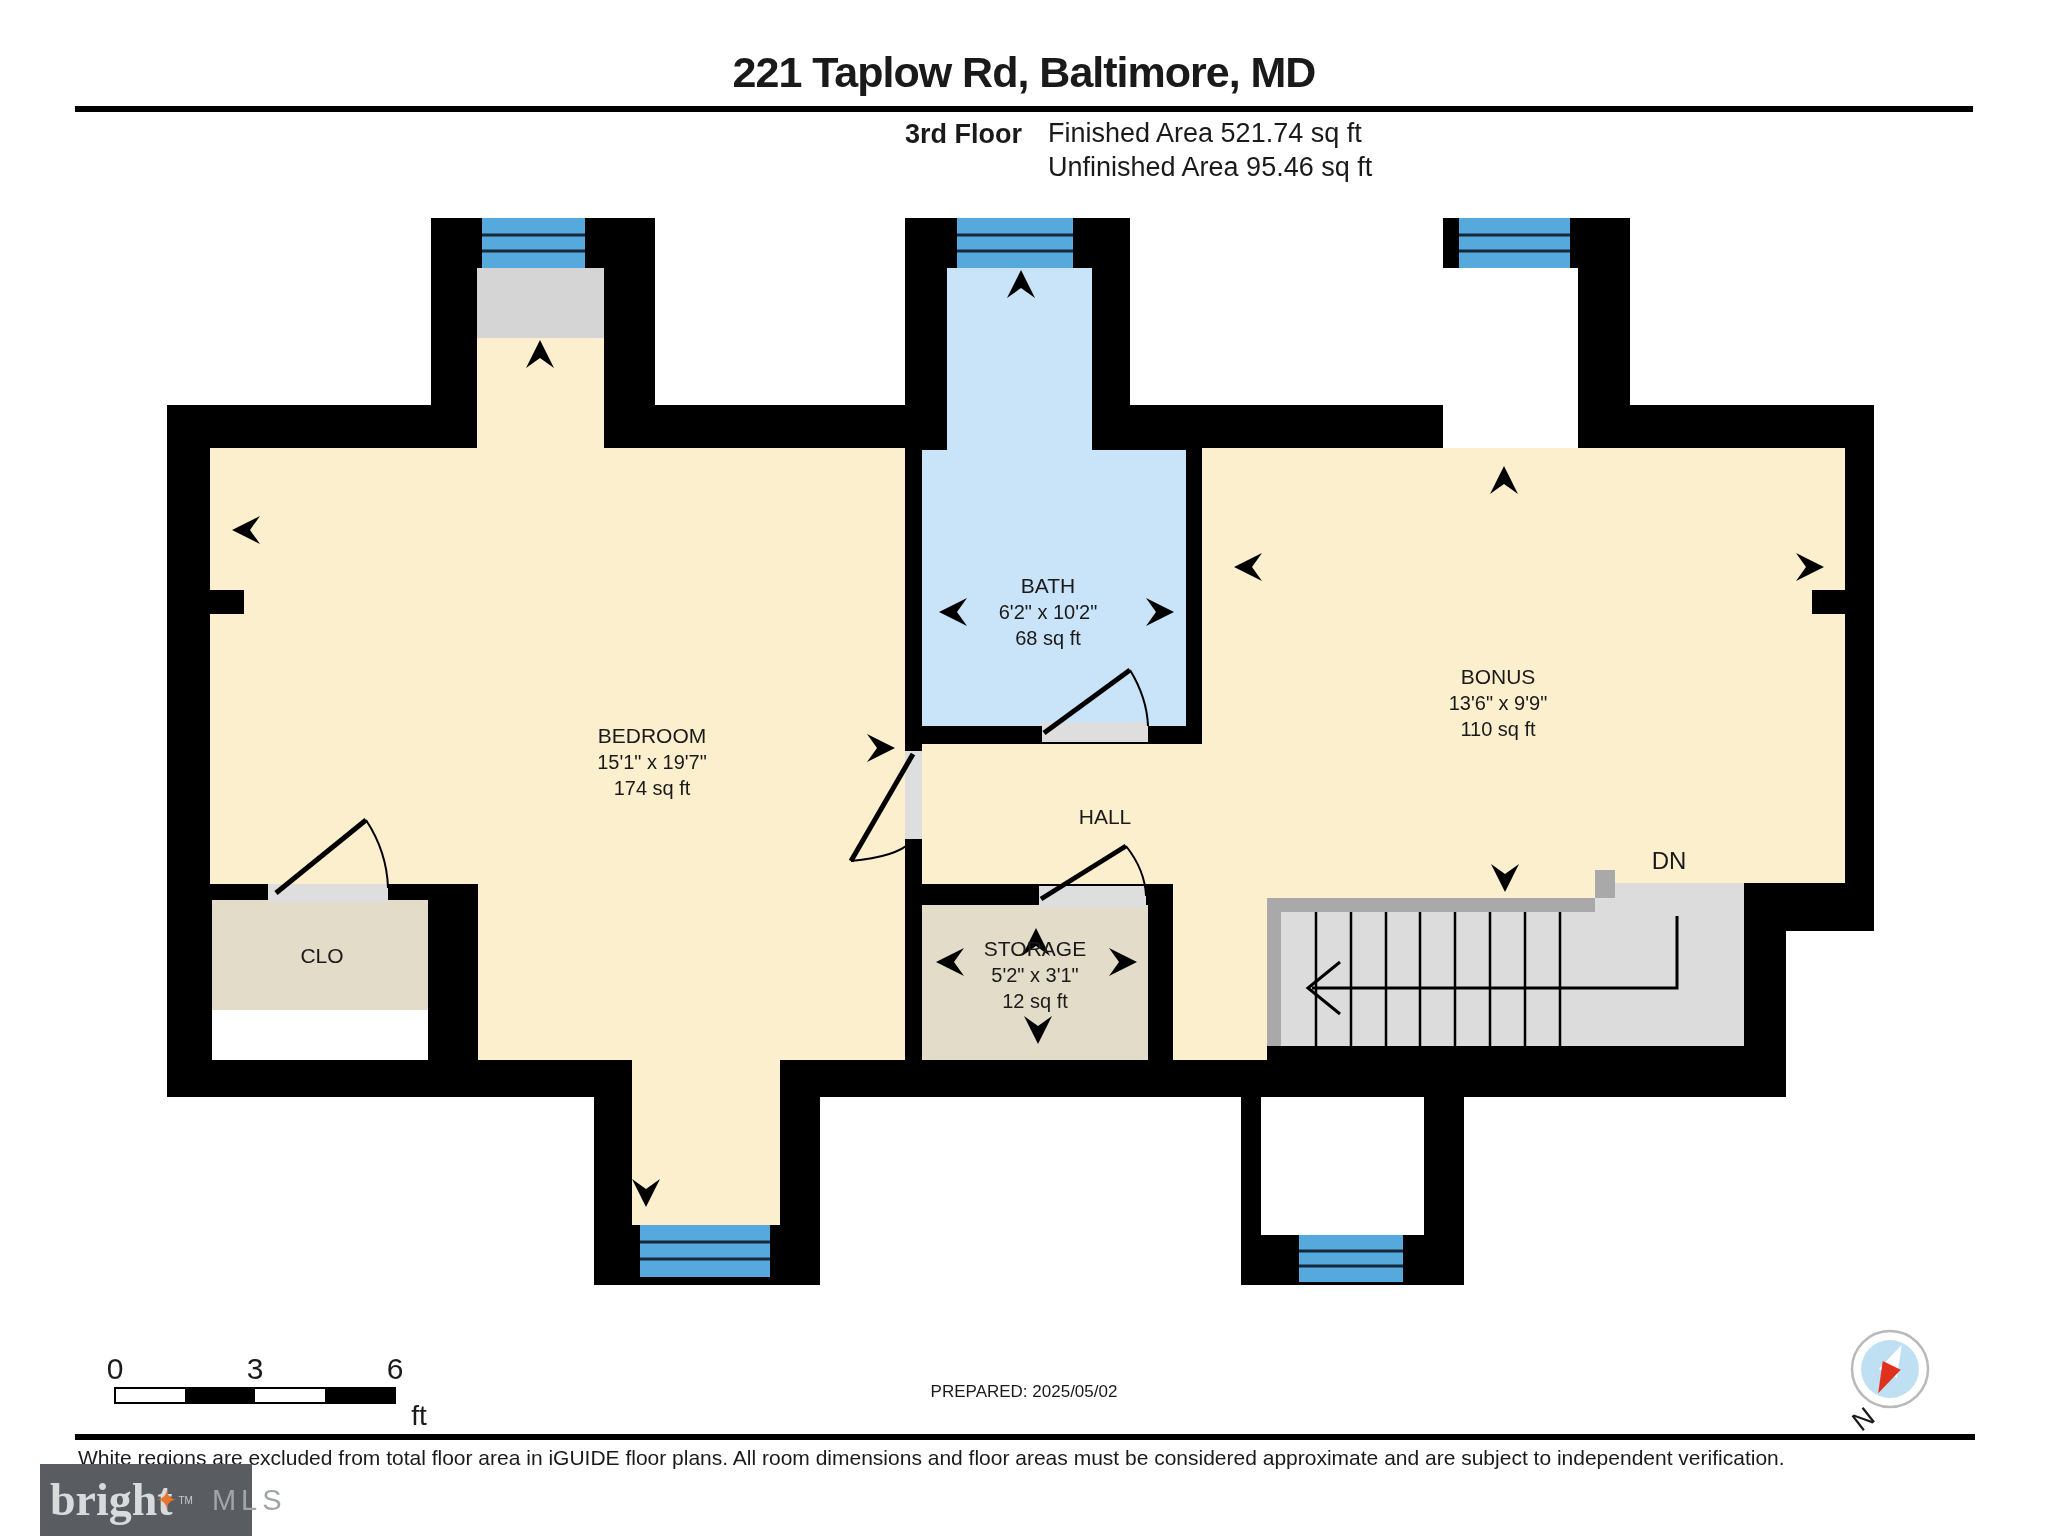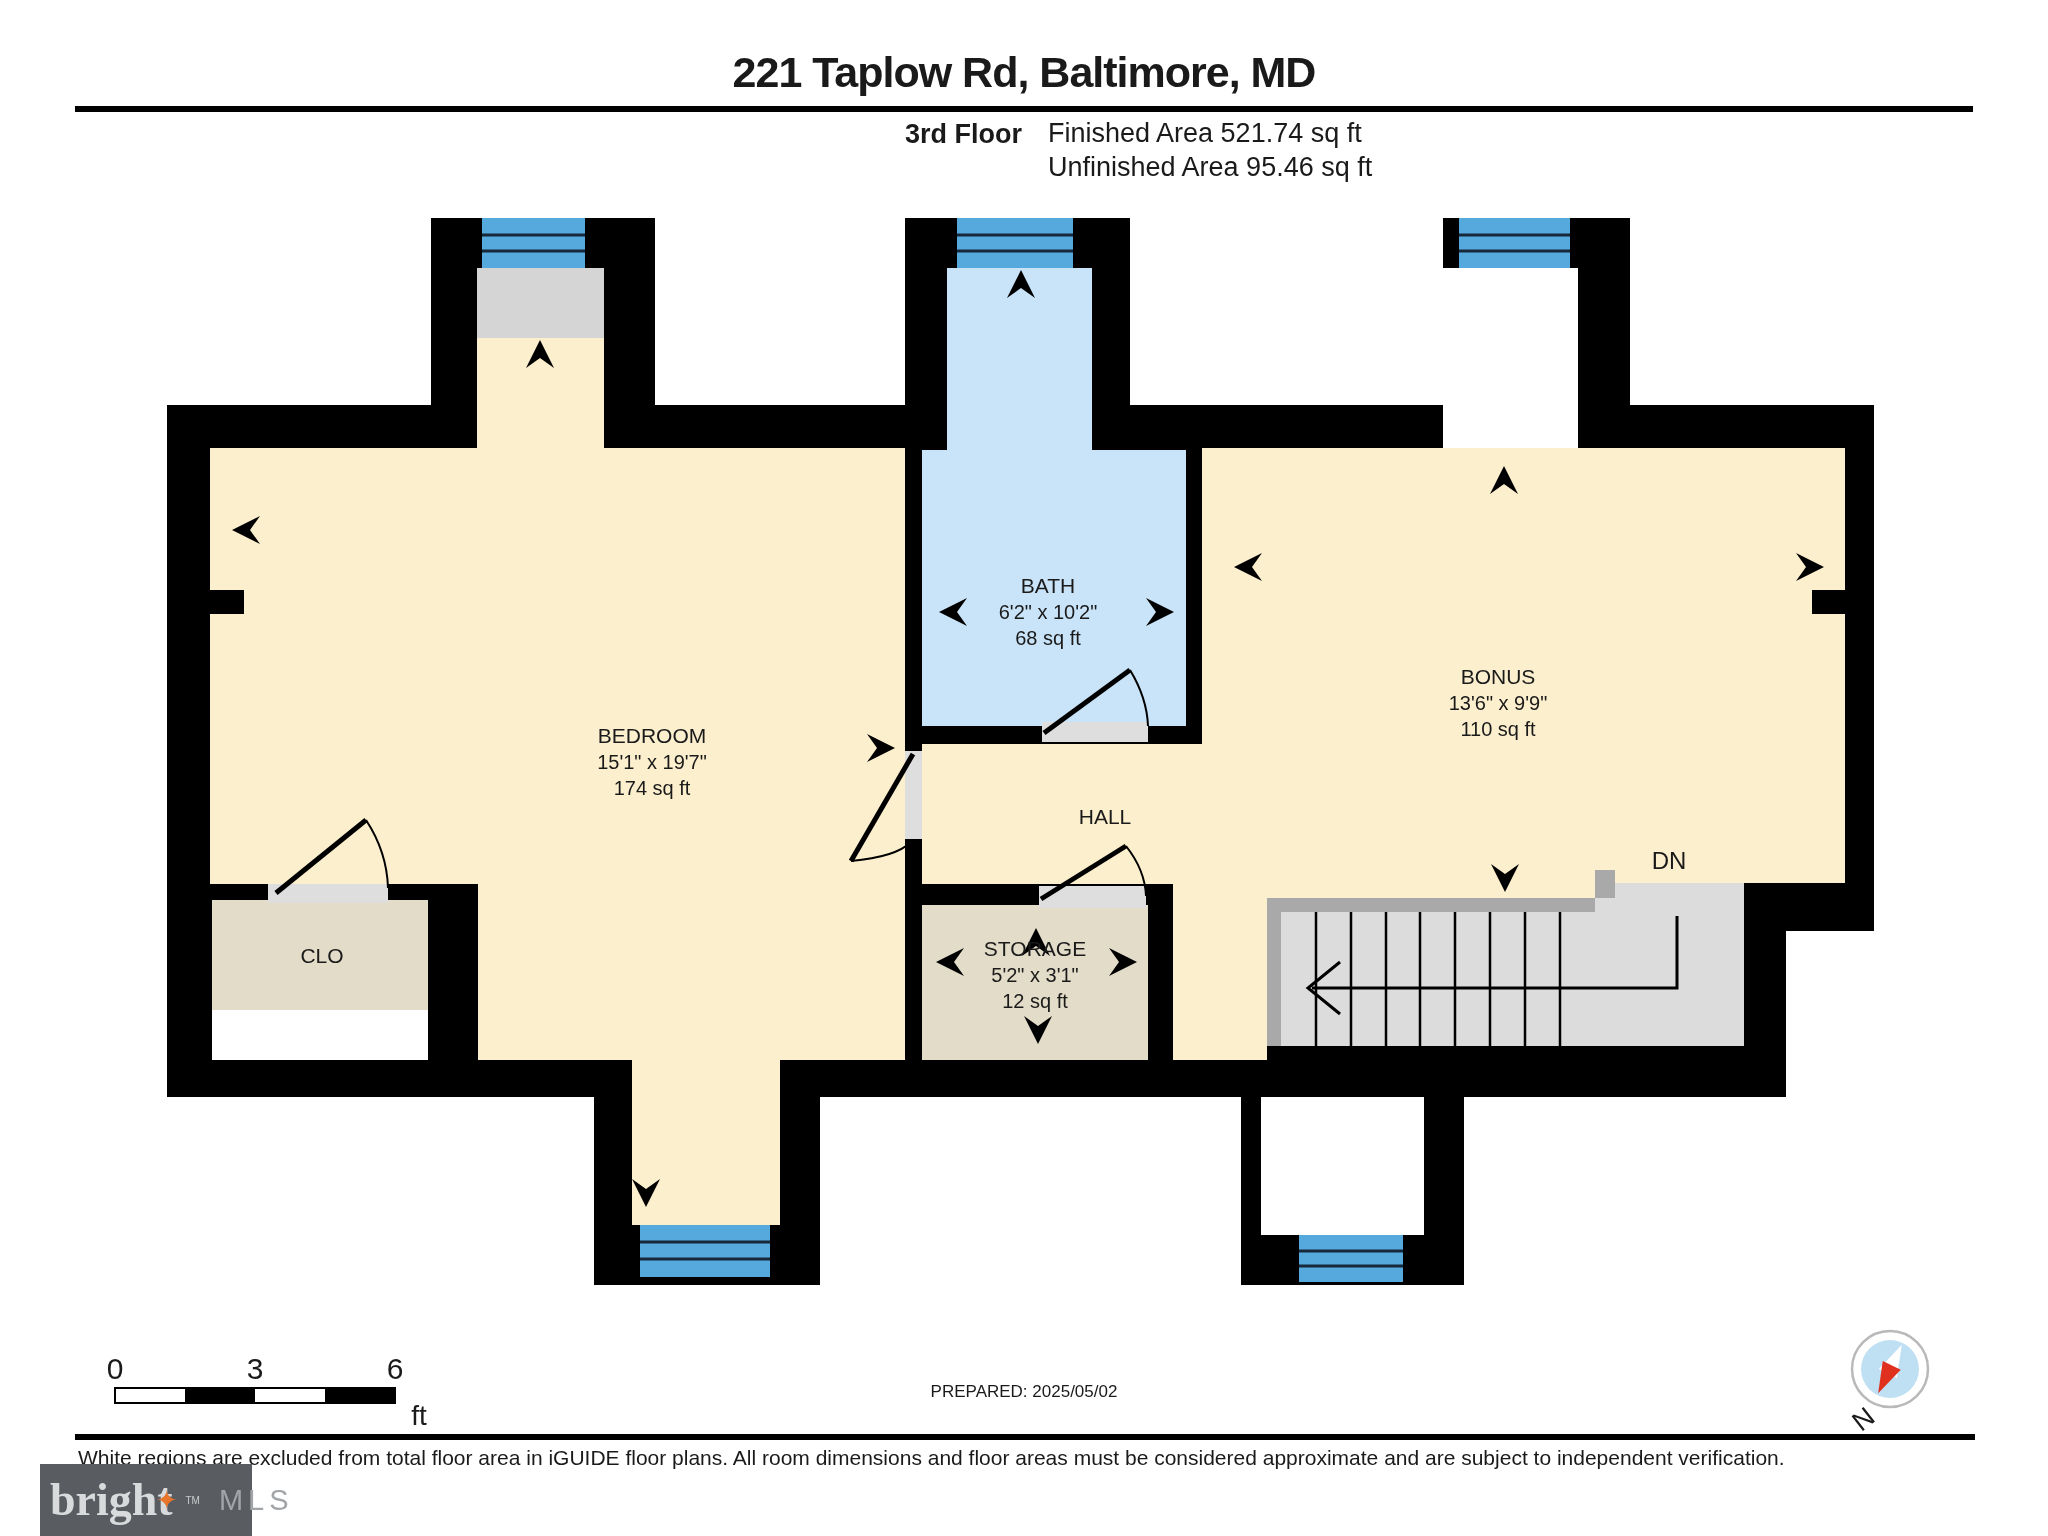--- a/index.html
+++ b/index.html
@@ -31,21 +31,21 @@
   }
   .logo-brand{
     font-family:"Liberation Serif", serif;font-weight:bold;
     font-size:46px;color:#d8dadb;line-height:46px;
   }
   .logo-star{
     display:inline-block;color:#e8752c;font-size:26px;
     margin-left:-17px;vertical-align:14px;
   }
   .logo-tm{
-    display:inline-block;color:#c9cbcc;font-size:10px;vertical-align:26px;margin-left:8px;
+    display:inline-block;color:#c9cbcc;font-size:10px;vertical-align:26px;margin-left:1px;
   }
   .logo-mls{
     display:inline-block;color:#a2a5a8;font-size:29px;letter-spacing:5px;
     margin-left:19px;font-family:"Liberation Sans", sans-serif;
   }
   .north{
     position:absolute;left:1854px;top:1404px;font-size:27px;
     transform:rotate(-38deg);
   }
 </style>

